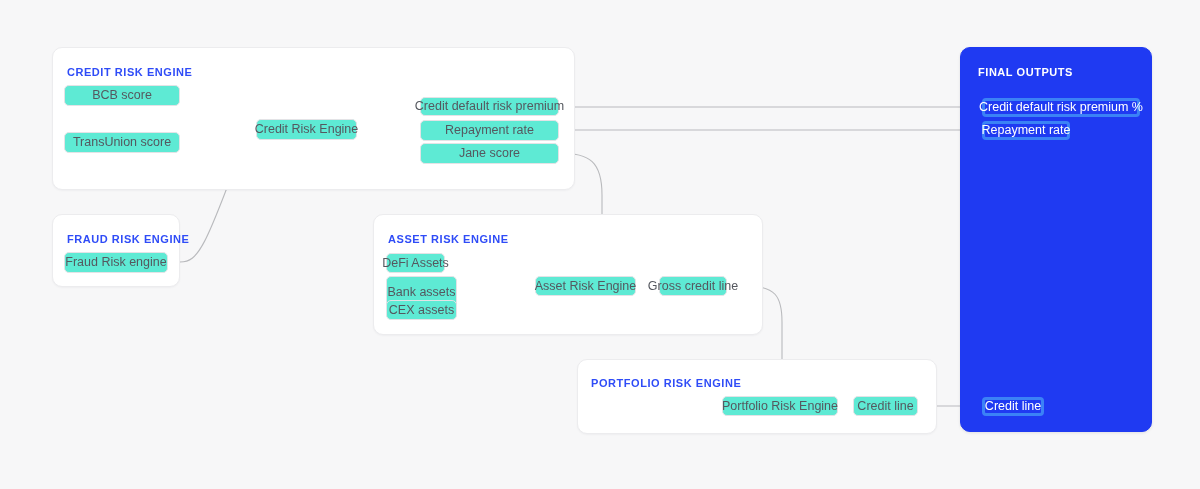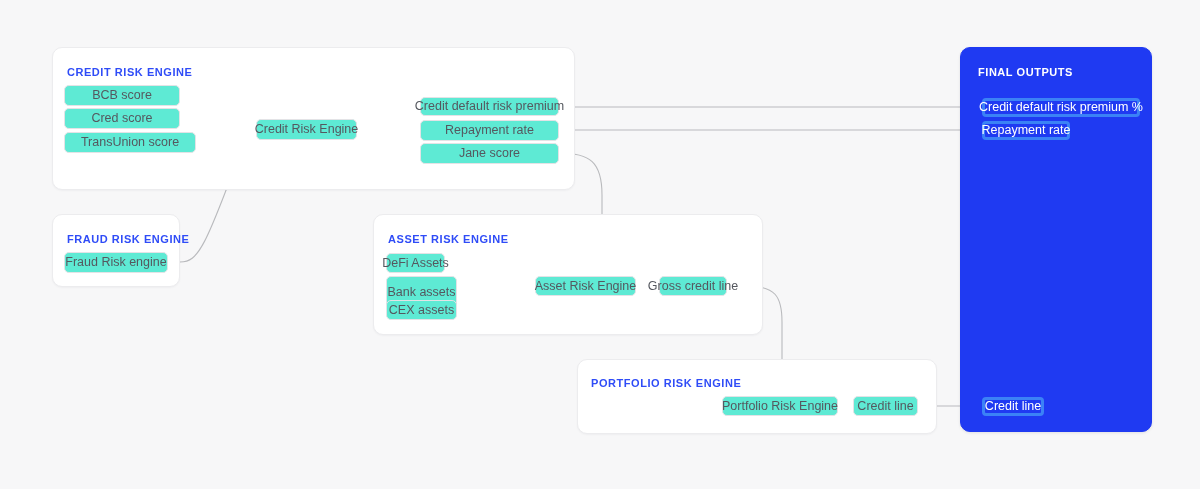--- a/index.html
+++ b/index.html
@@ -102,22 +102,21 @@
 
     <path d="M712,406 L 722,406" marker-end="url(#ah)"></path>
     <path d="M838,406 L 848,406" marker-end="url(#ah)"></path>
     <path d="M918,406 L 974,406" marker-end="url(#ah)"></path>
   </svg>
 
   <div class="panel" style="left:52px; top:47px; width:523px; height:143px;"></div>
   <div class="panel-title" style="left:67px; top:66px;">CREDIT RISK ENGINE</div>
 
   <div class="node" style="left:64px; top:85px; width:116px; height:21px;">BCB score</div>
-  <div class="node" style="left:64px; top:108px; width:116px; height:21px;">Cred score</div>
-  <div class="node" style="left:64px; top:132px; width:132px; height:21px;">TransUnion score</div>
+  <div class="node" style="left:64px; top:132px; width:116px; height:21px;">TransUnion score</div>
 
   <div class="node" style="left:256px; top:119px; width:101px; height:21px;">Credit Risk Engine</div>
 
   <div class="node" style="left:420px; top:97px; width:139px; height:19px;">Credit default risk premium</div>
   <div class="node" style="left:420px; top:120px; width:139px; height:21px;">Repayment rate</div>
   <div class="node" style="left:420px; top:143px; width:139px; height:21px;">Jane score</div>
 
   <div class="panel" style="left:52px; top:214px; width:128px; height:73px;"></div>
   <div class="panel-title" style="left:67px; top:233px;">FRAUD RISK ENGINE</div>
   <div class="node" style="left:64px; top:252px; width:104px; height:21px;">Fraud Risk engine</div>

